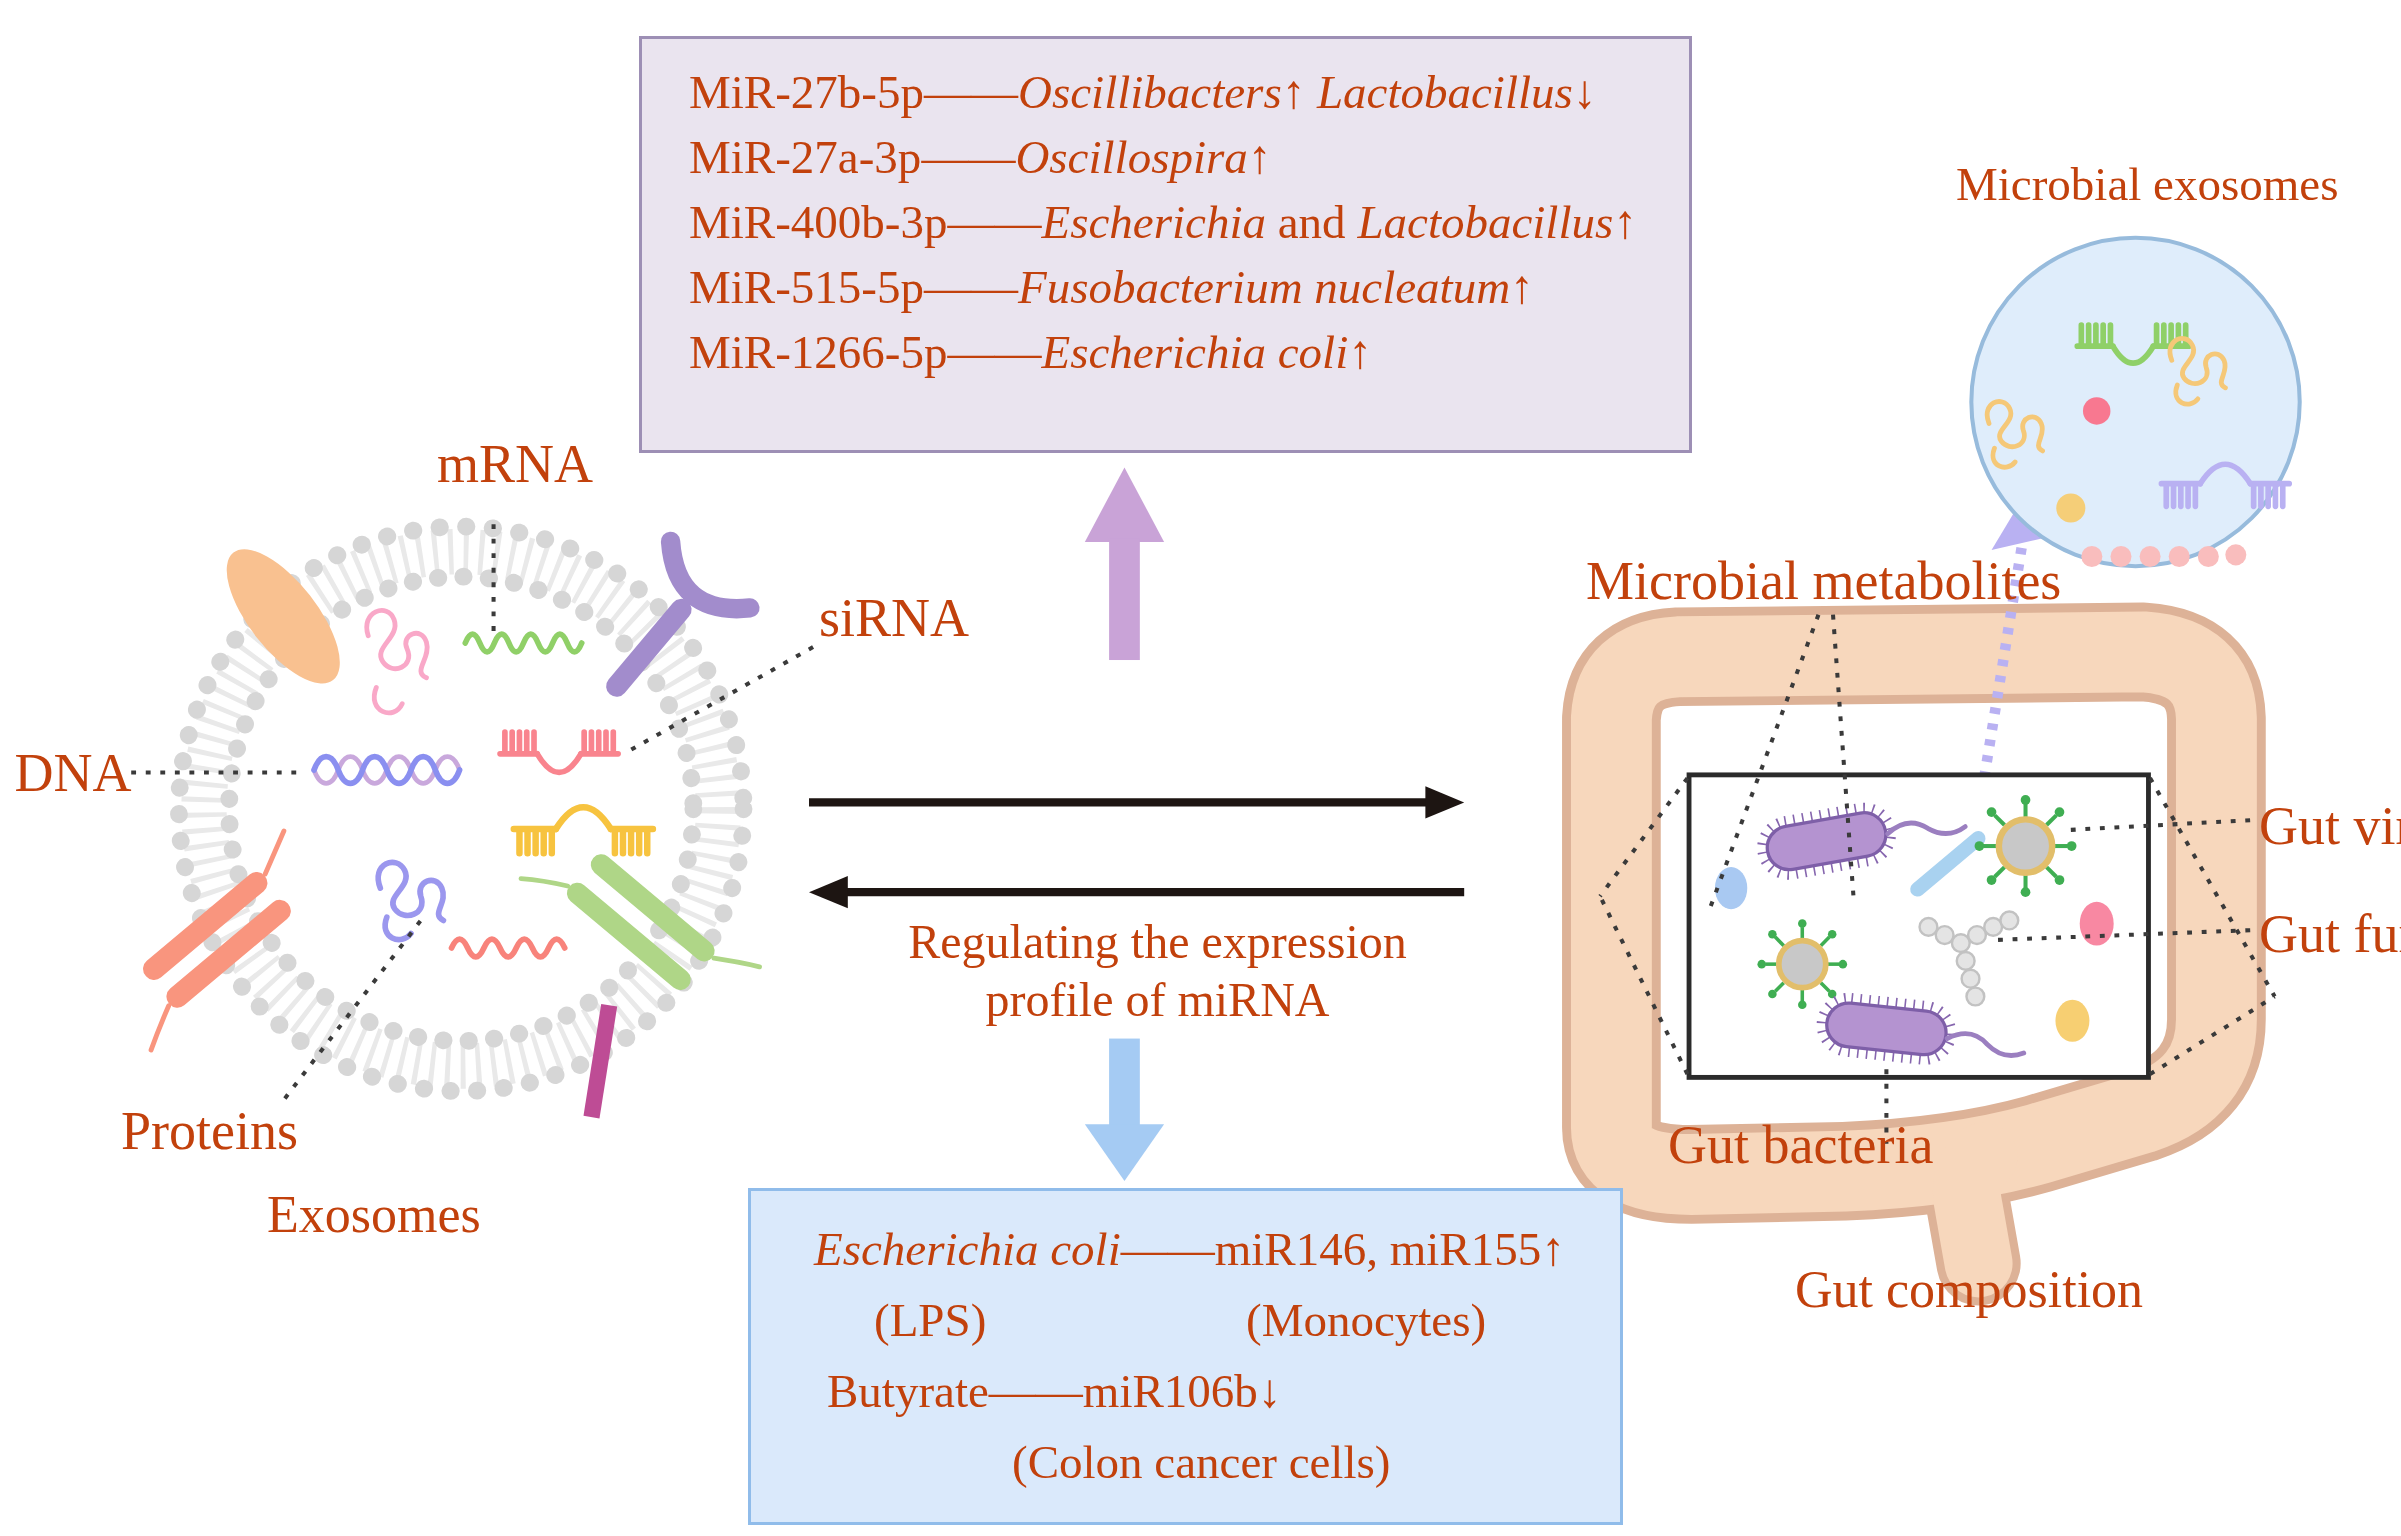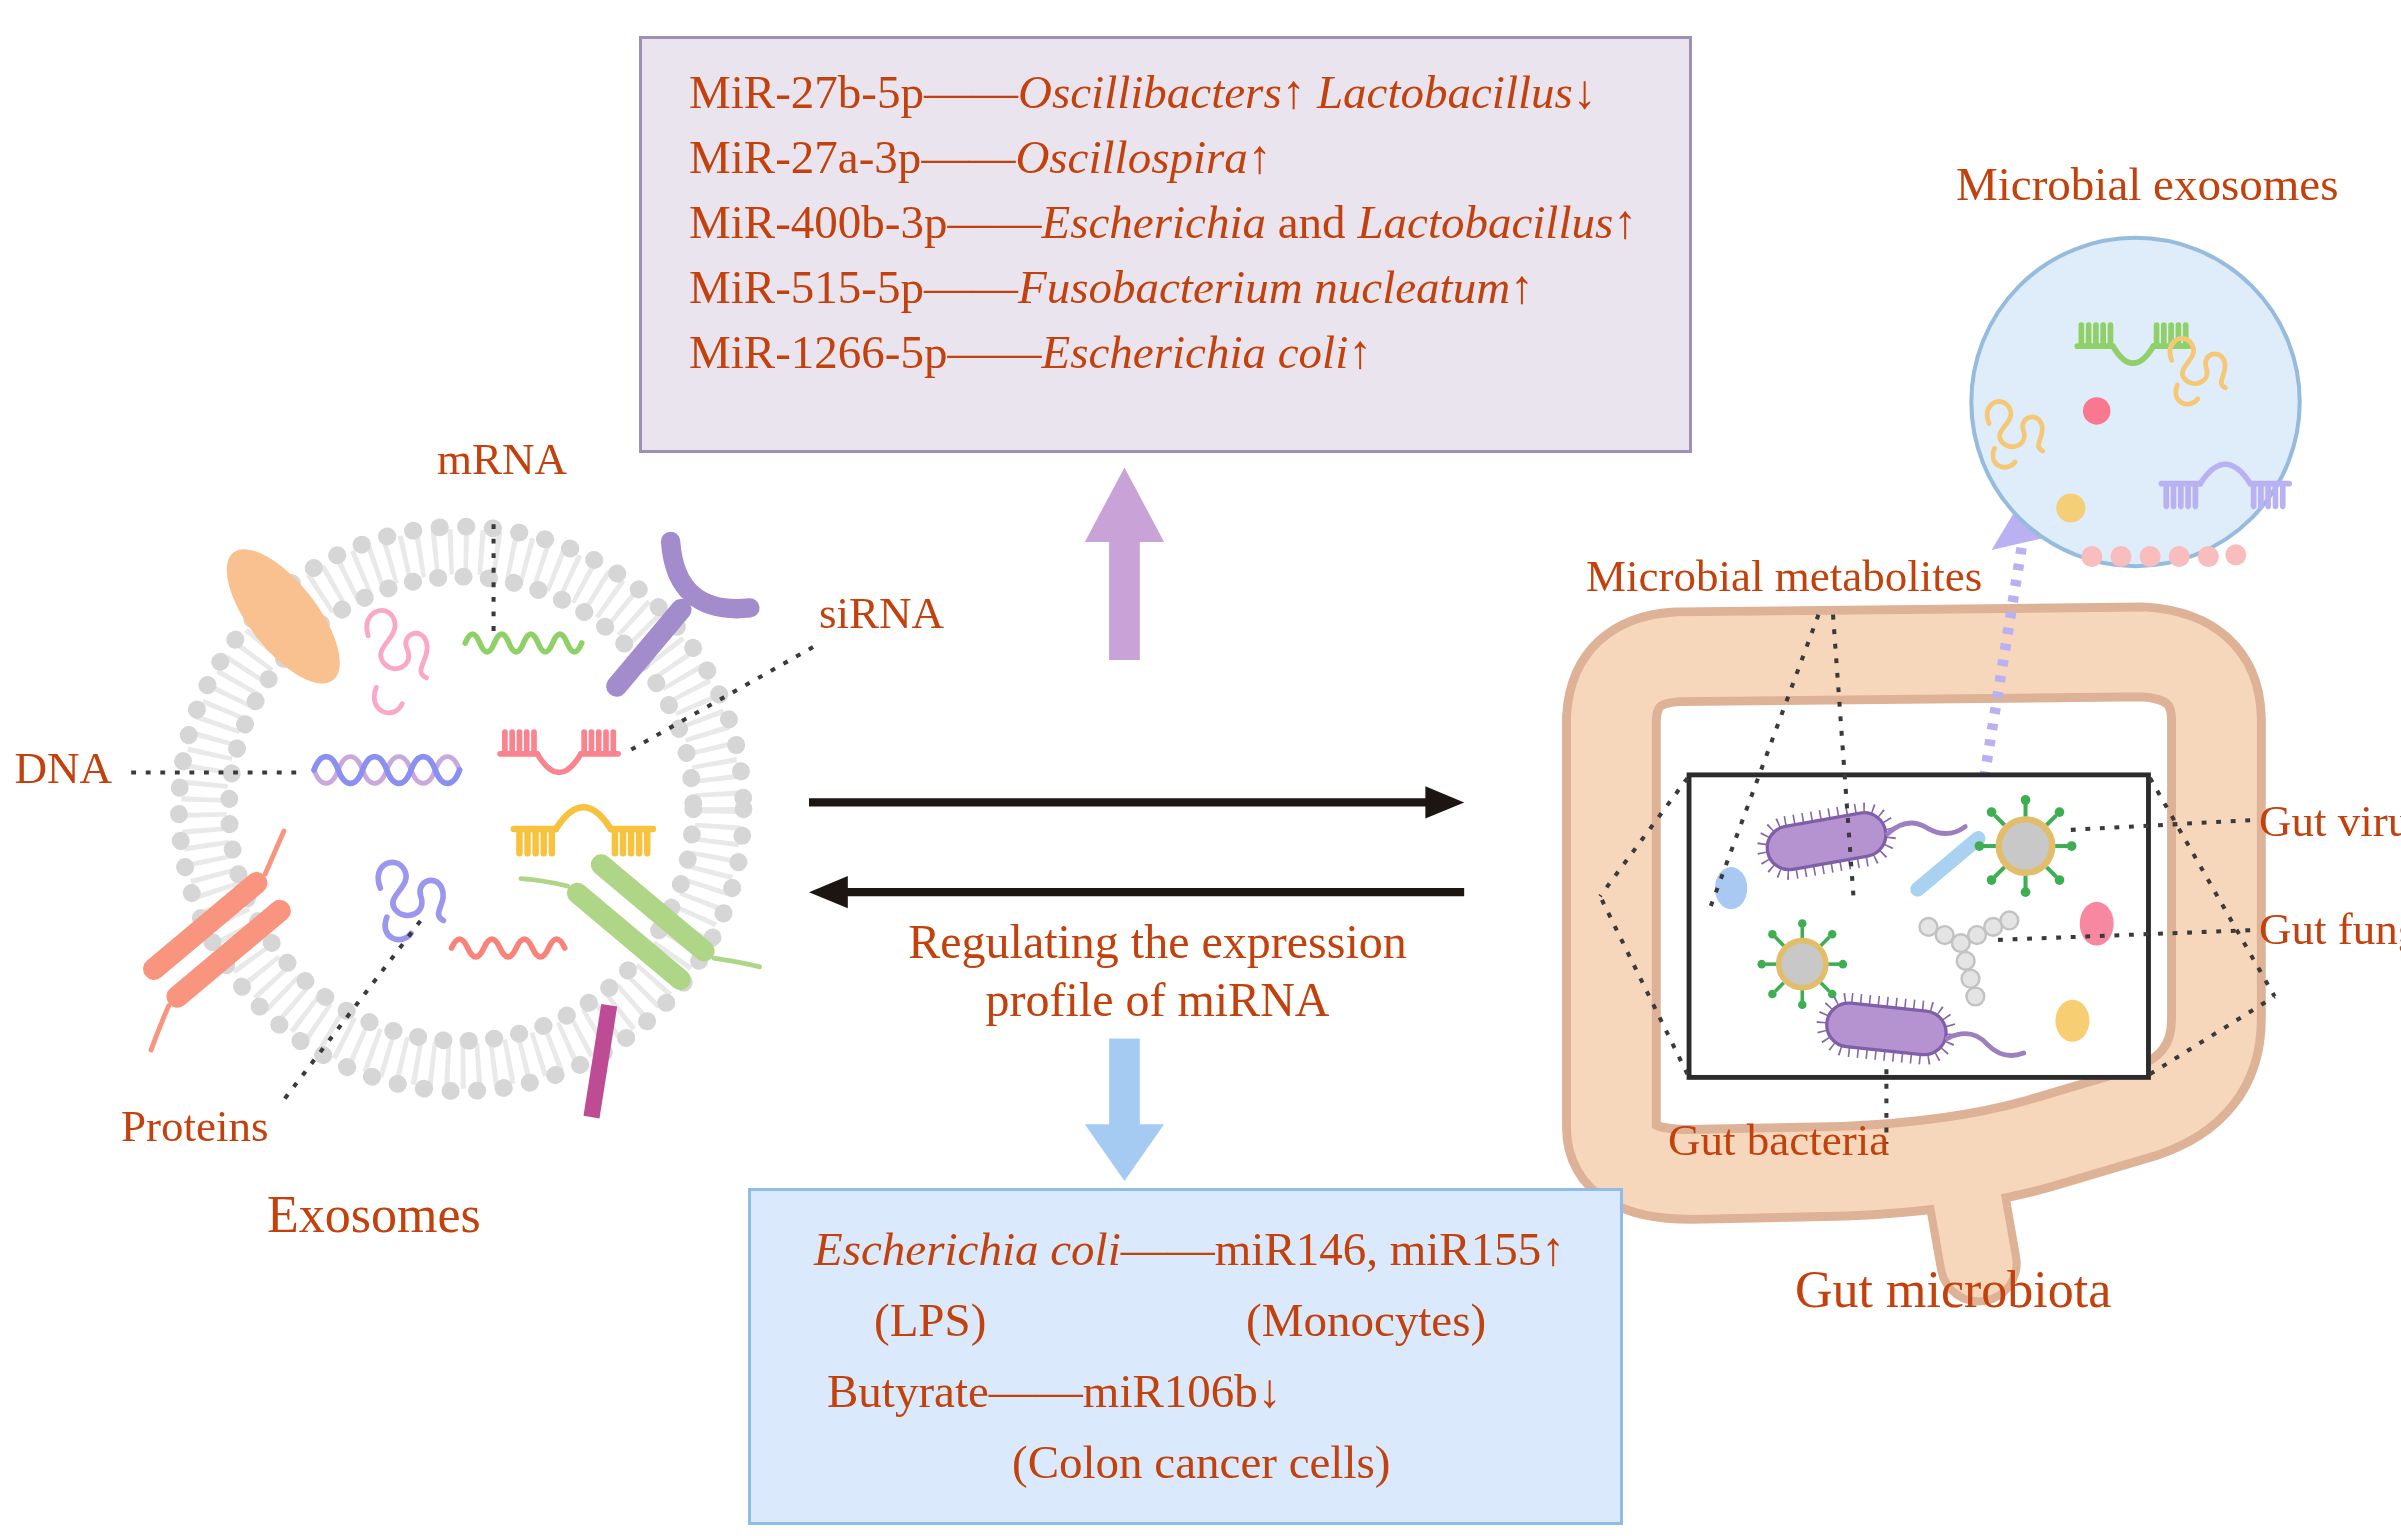--- a/index.html
+++ b/index.html
@@ -1,19 +1,19 @@
 <!DOCTYPE html>
 <html style="font-size:13px"><head>
 <meta charset="utf-8">
 <style>
   html,body{margin:0;padding:0;background:#ffffff;}
   #canvas{position:relative;width:2401px;height:1536px;background:#ffffff;overflow:hidden;
           font-family:"Liberation Serif","DejaVu Serif",serif;color:#c2410c;}
   #art{position:absolute;left:0;top:0;}
-  .lbl{position:absolute;font-size:45px;line-height:1.1;white-space:nowrap;}
+  .lbl{position:absolute;font-size:54px;line-height:1.1;white-space:nowrap;}
   .cap{position:absolute;font-size:52px;line-height:1.1;white-space:nowrap;}
   .it{font-style:italic;}
   
   .top-box{position:absolute;left:639px;top:36px;width:1053px;height:417px;
            background:#EAE4EF;border:3.2px solid #9D8FB5;box-sizing:border-box;
            padding:21px 16px 0 47px;}
   .tb-line{font-size:47px;line-height:65px;white-space:nowrap;}
   .tb-indent{padding-left:495px;}
   
   .bottom-box{position:absolute;left:748px;top:1188px;width:875px;height:337px;
@@ -300,21 +300,21 @@
 <div class="lbl" style="left:437px;top:435px;">mRNA</div>
 <div class="lbl" style="left:819px;top:589px;">siRNA</div>
 <div class="lbl" style="left:14.6px;top:744px;">DNA</div>
 <div class="lbl" style="left:121px;top:1102px;">Proteins</div>
 <div class="cap" style="left:267px;top:1186px;">Exosomes</div>
 
 <div class="lbl" style="left:1586px;top:552px;">Microbial metabolites</div>
 <div class="lbl" style="left:2259px;top:797px;">Gut virus</div>
 <div class="lbl" style="left:2259px;top:905px;">Gut fungi</div>
 <div class="lbl" style="left:1668px;top:1116px;">Gut bacteria</div>
-<div class="cap" style="left:1795px;top:1261px;">Gut microbiota</div>
+<div class="cap" style="left:1795px;top:1261px;">Gut composition</div>
 <div class="lbl" style="left:1956px;top:159px;font-size:47px;">Microbial exosomes</div>
 
 <div class="bottom-box">
   <div class="bb-line" style="left:63px;top:31px;">
     <span class="it">Escherichia coli</span><span>——miR146, miR155↑</span>
   </div>
   <div class="bb-line" style="left:123px;top:102px;">
     <span>(LPS)</span>
   </div>
   <div class="bb-line" style="left:495px;top:102px;">

